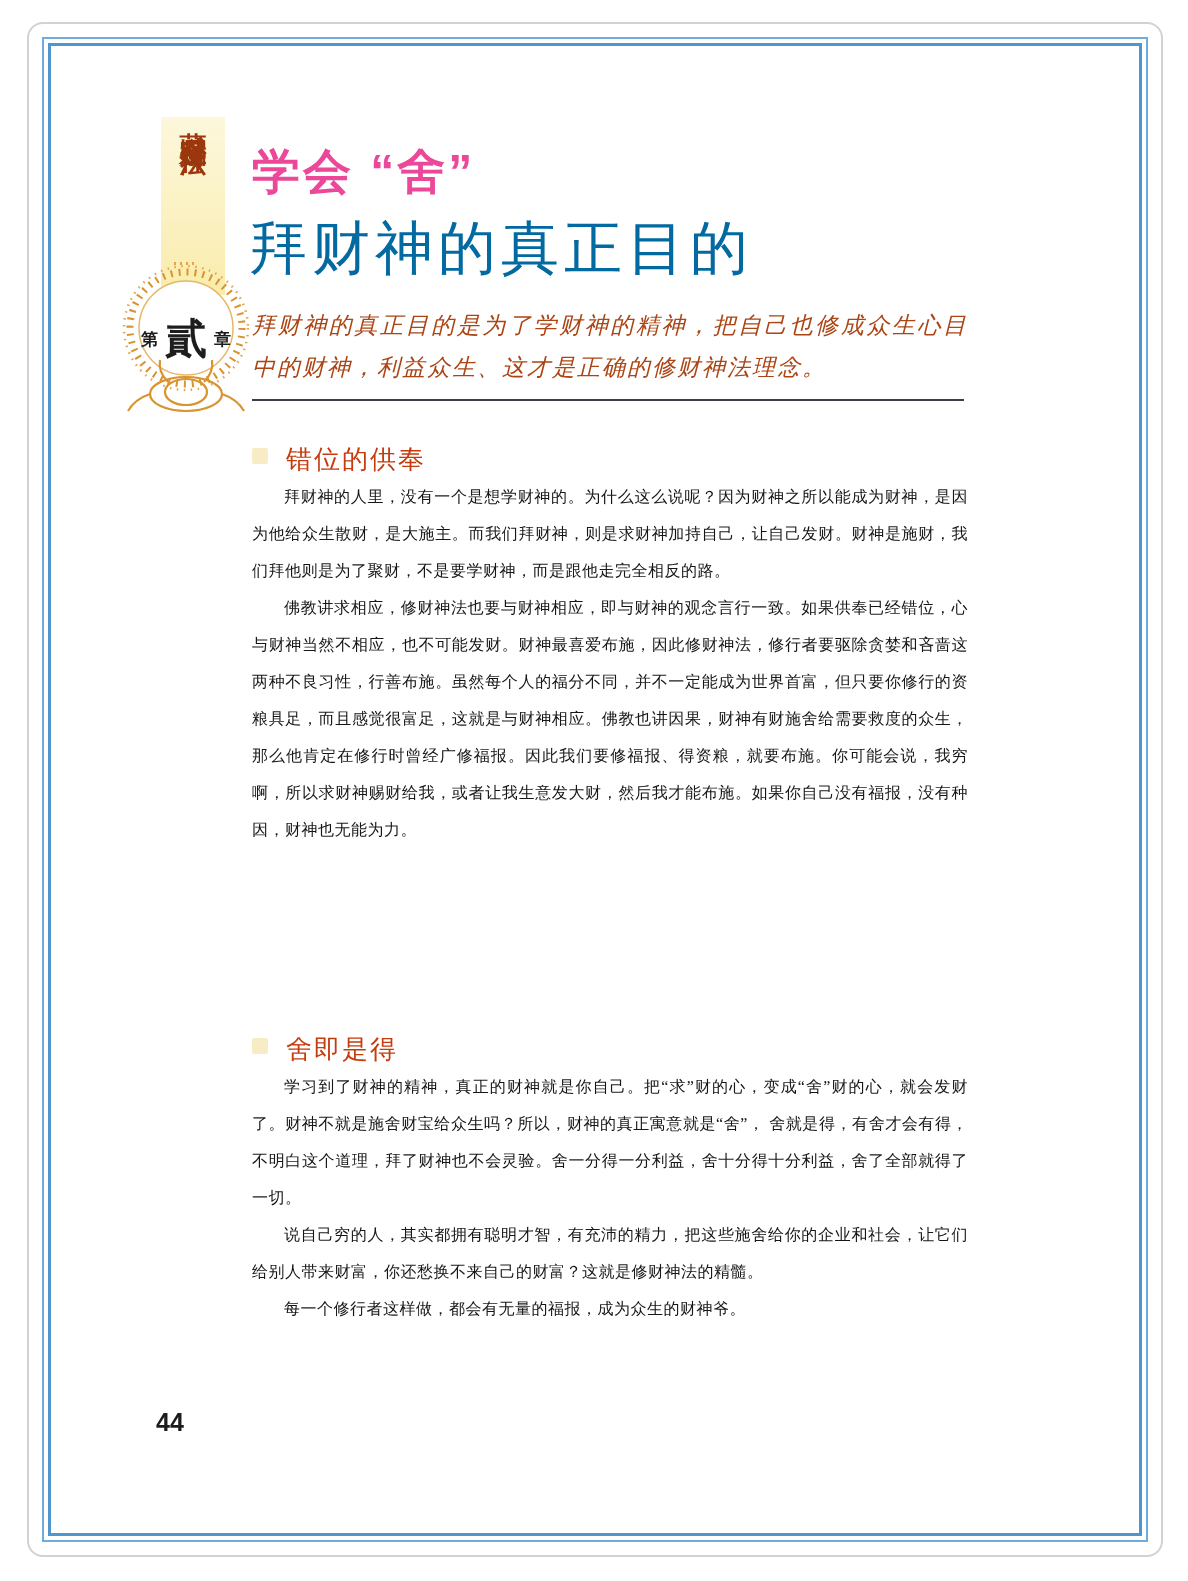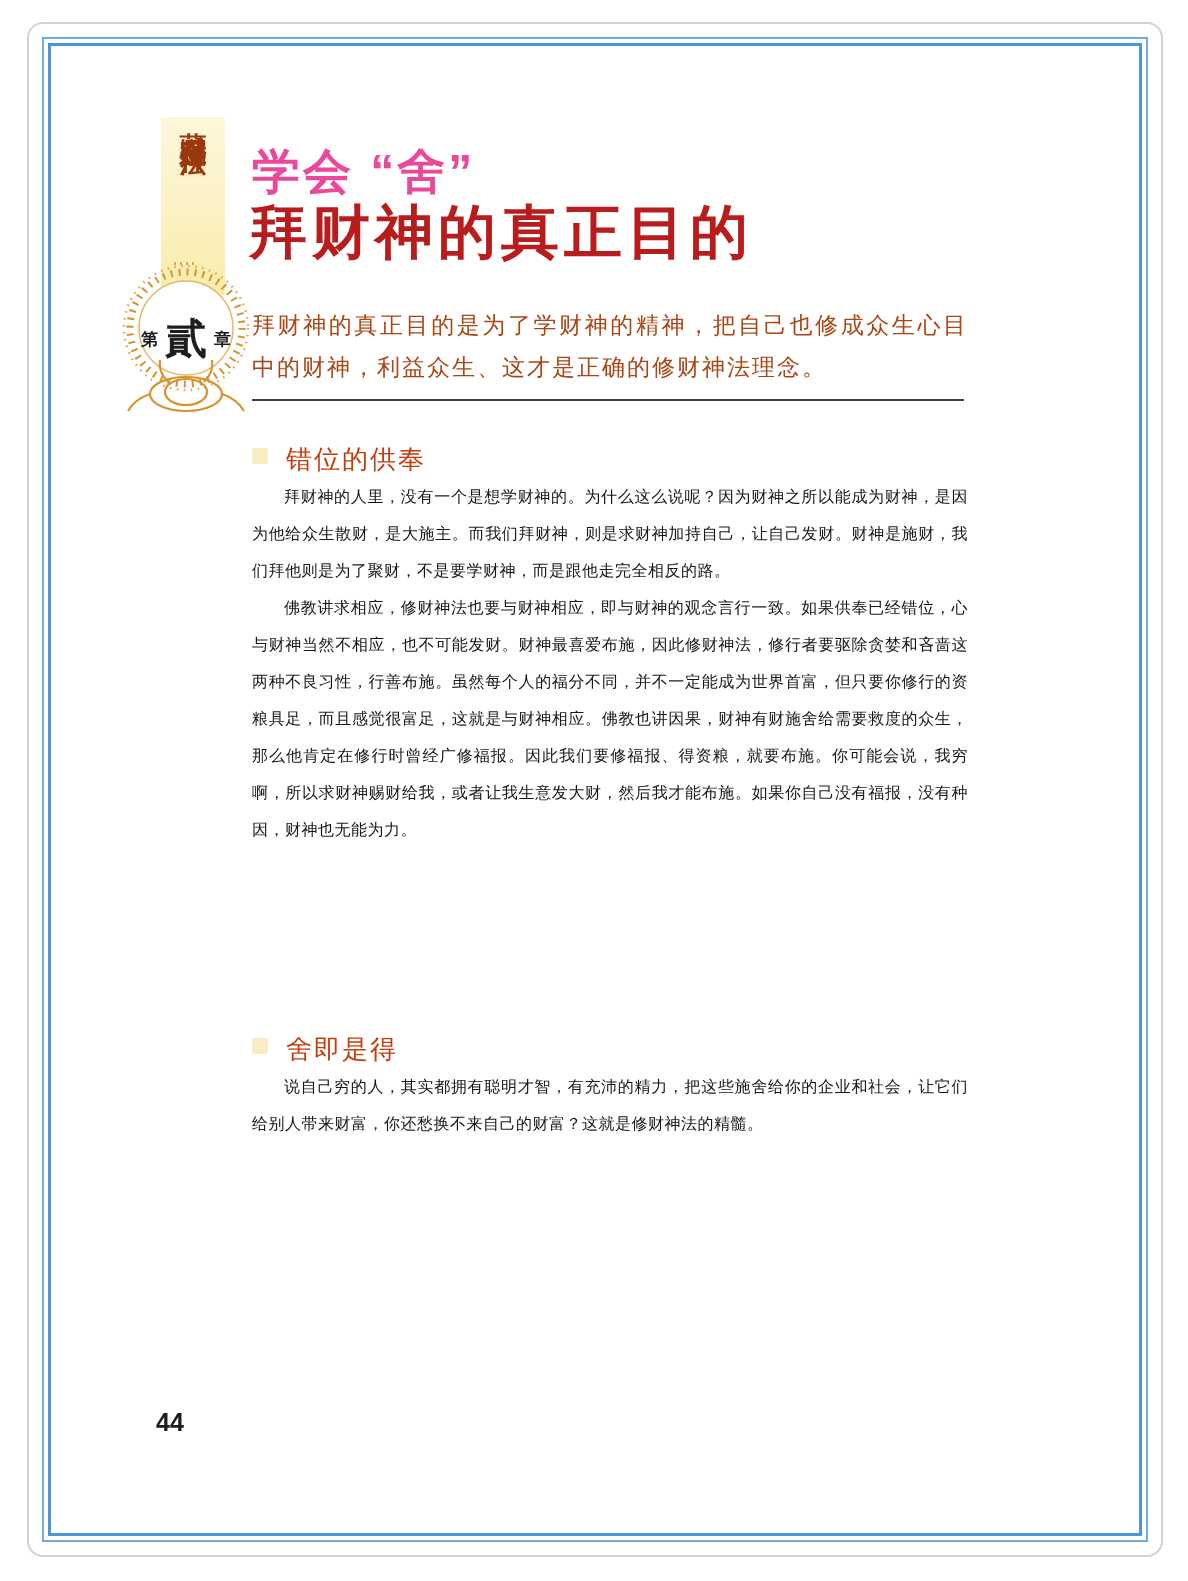--- a/index.html
+++ b/index.html
@@ -44,27 +44,27 @@
   }
   .chapter-small { font-family:"Liberation Sans", sans-serif; font-size:17px; font-weight:700; }
   .chapter-big  { font-size:42px; font-weight:700; font-family:"Liberation Serif", serif; line-height:1; }
   
   .kicker {
     position:absolute; left:252px; top:140px;
     font-family:"Liberation Sans", sans-serif;
     font-size:48px; font-weight:800; letter-spacing:3px; color:#ec4899;
   }
   .main-title {
-    position:absolute; left:249px; top:194px;
-    font-size:58px; font-weight:700; letter-spacing:5px;
-    color:#b91c1c; font-family:"Liberation Serif", serif;
+    position:absolute; left:249px; top:210px;
+    font-size:58px; font-weight:400; letter-spacing:5px;
+    color:#0369a1; font-family:"Liberation Serif", serif;
   }
   .intro {
     position:absolute; left:252px; top:305px; width:716px;
-    font-size:23px; line-height:42px; 
+    font-size:23px; line-height:42px; font-style:italic;
     color:#ab4514; letter-spacing:2px; text-align:justify;
   }
   .rule {
     position:absolute; left:252px; top:399px; width:712px; height:0;
     border-top:2.5px solid #3e3e49;
   }
   
   .section-heading {
     position:absolute; left:252px;
     font-family:"Liberation Sans", sans-serif;
@@ -137,16 +137,18 @@
 <div class="body-text body-1">
     <p>拜财神的人里，没有一个是想学财神的。为什么这么说呢？因为财神之所以能成为财神，是因为他给众生散财，是大施主。而我们拜财神，则是求财神加持自己，让自己发财。财神是施财，我们拜他则是为了聚财，不是要学财神，而是跟他走完全相反的路。</p>
     <p>佛教讲求相应，修财神法也要与财神相应，即与财神的观念言行一致。如果供奉已经错位，心与财神当然不相应，也不可能发财。财神最喜爱布施，因此修财神法，修行者要驱除贪婪和吝啬这两种不良习性，行善布施。虽然每个人的福分不同，并不一定能成为世界首富，但只要你修行的资粮具足，而且感觉很富足，这就是与财神相应。佛教也讲因果，财神有财施舍给需要救度的众生，那么他肯定在修行时曾经广修福报。因此我们要修福报、得资粮，就要布施。你可能会说，我穷啊，所以求财神赐财给我，或者让我生意发大财，然后我才能布施。如果你自己没有福报，没有种因，财神也无能为力。</p>
   </div>
 
 <div class="section-heading heading-2">
   <span class="bullet"></span>
   <span>舍即是得</span>
 </div>
 <div class="body-text body-2">
+    <p>学习到了财神的精神，真正的财神就是你自己。把“求”财的心，变成“舍”财的心，就会发财了。财神不就是施舍财宝给众生吗？所以，财神的真正寓意就是“舍”， 舍就是得，有舍才会有得，不明白这个道理，拜了财神也不会灵验。舍一分得一分利益，舍十分得十分利益，舍了全部就得了一切。</p>
     <p>说自己穷的人，其实都拥有聪明才智，有充沛的精力，把这些施舍给你的企业和社会，让它们给别人带来财富，你还愁换不来自己的财富？这就是修财神法的精髓。</p>
+    <p>每一个修行者这样做，都会有无量的福报，成为众生的财神爷。</p>
   </div>
 
 <div class="page-number">44</div>
 
 </body></html>

